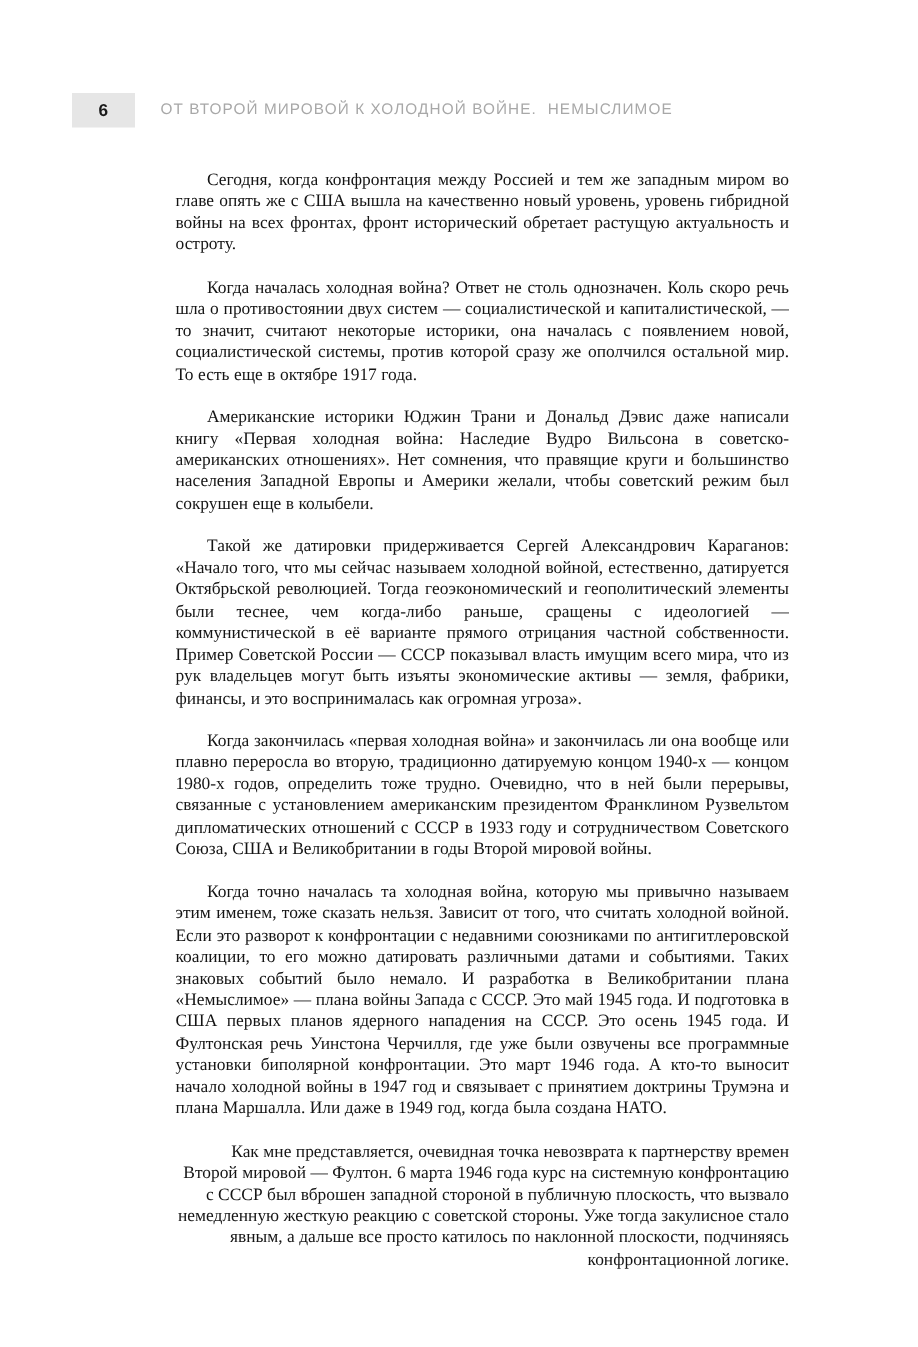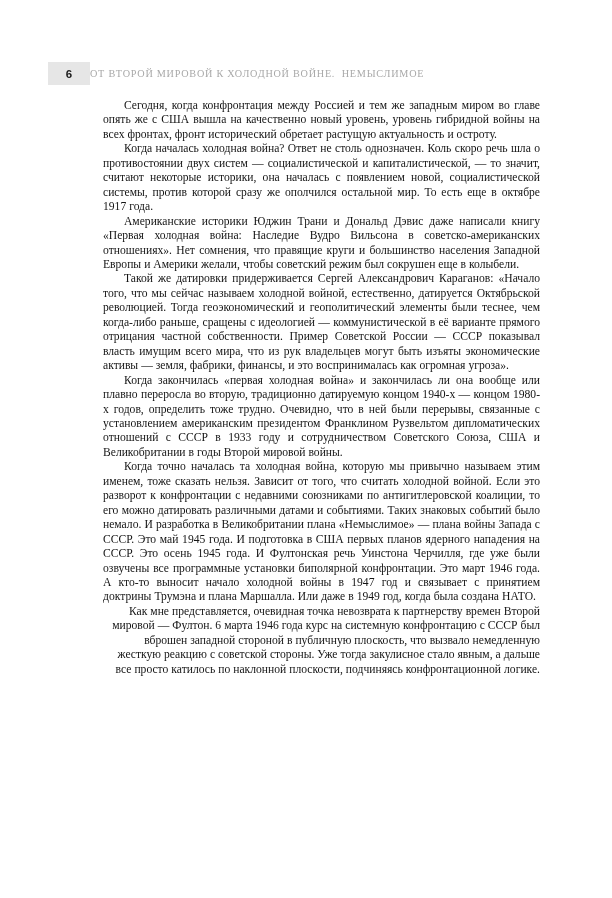--- a/index.html
+++ b/index.html
@@ -43,39 +43,39 @@
     flex: none;
   }
   #folio-num {
     font-family: "Liberation Sans", "DejaVu Sans", sans-serif;
     font-size: 11.5px;
     font-weight: bold;
     color: #1a1a1a;
     letter-spacing: 0.2px;
   }
   #head-title {
-    margin-left: 0;
-    font-family: Liberation Serif, serif;
+    margin-left: 17px;
+    font-family: Liberation Sans, sans-serif;
     font-size: 10.2px;
     font-weight: 300;
     color: #a8a8a8;
     letter-spacing: 0.75px;
     white-space: pre;
     line-height: 23px;
   }
 
   
   #text-column {
     position: absolute;
     left: 103px;
     top: 99px;
     width: 437px;
   }
   .para {
-    margin: 0;
+    margin: 14px;
     font-size: 11.6px;
     line-height: 14.45px;
     color: #141414;
     text-align: justify;
     text-indent: 21px;
     hyphens: manual;
     -webkit-hyphens: manual;
     word-spacing: 0.1px;
   }
   .para:last-child {

